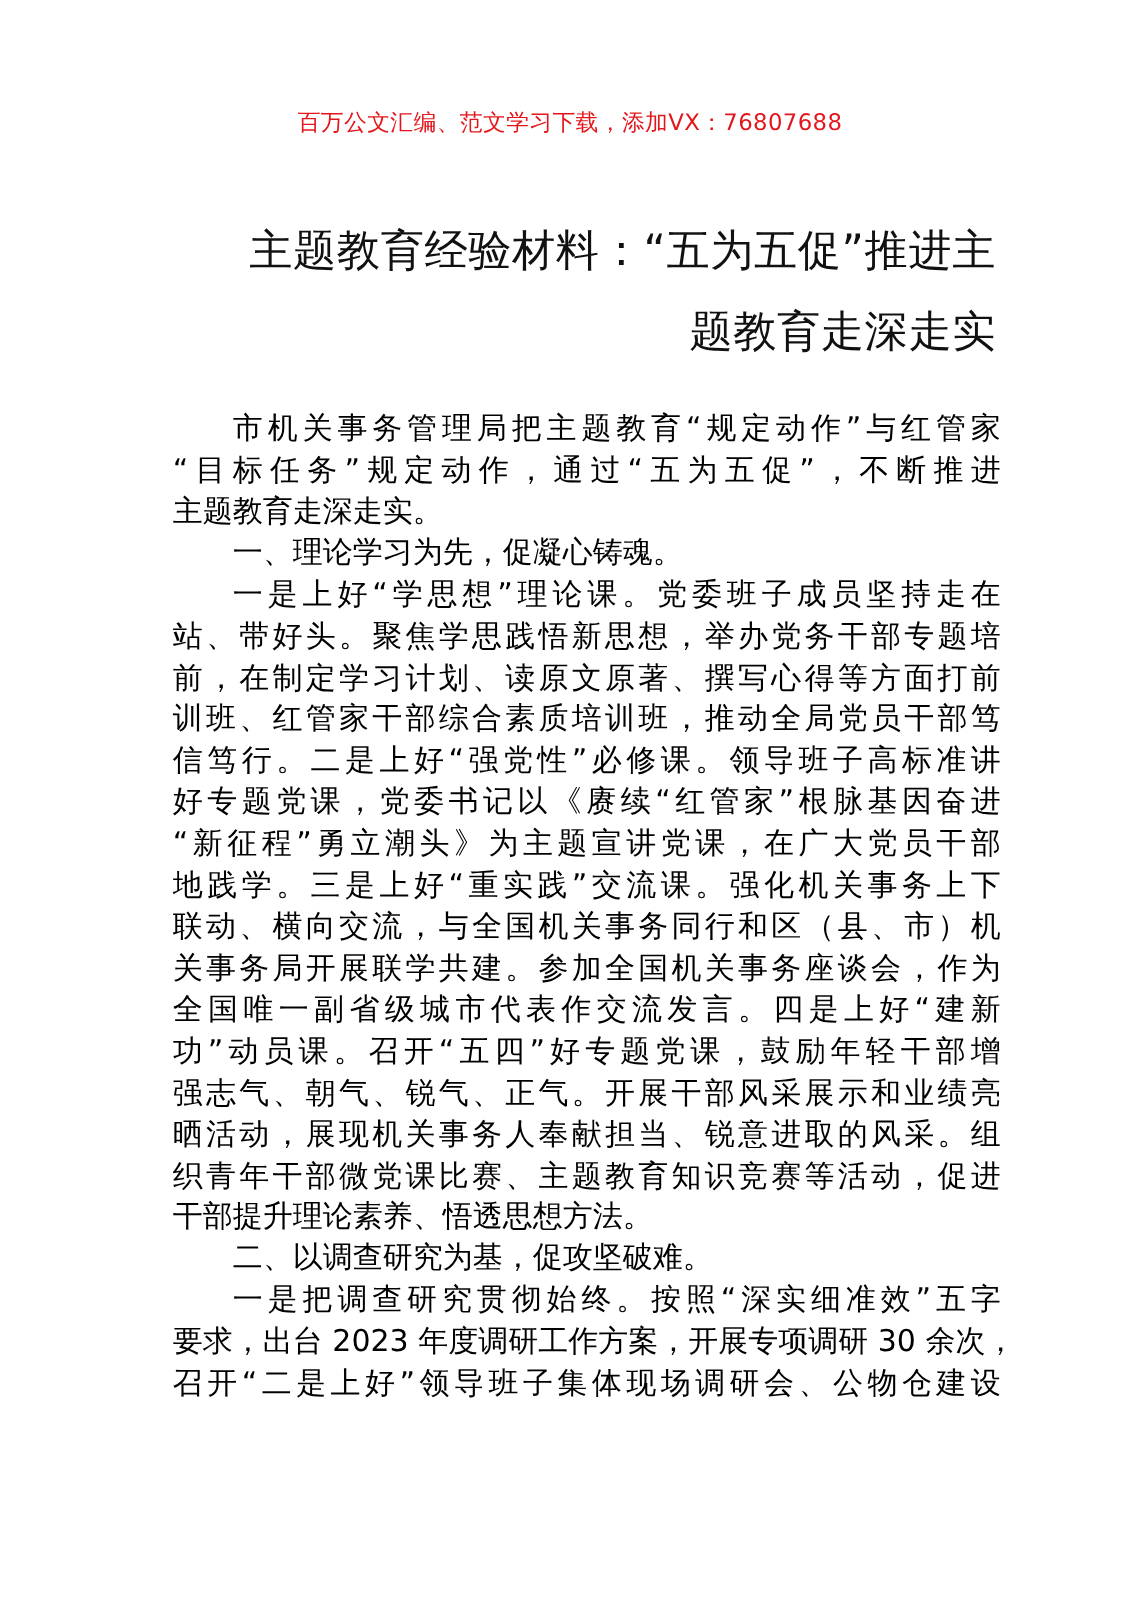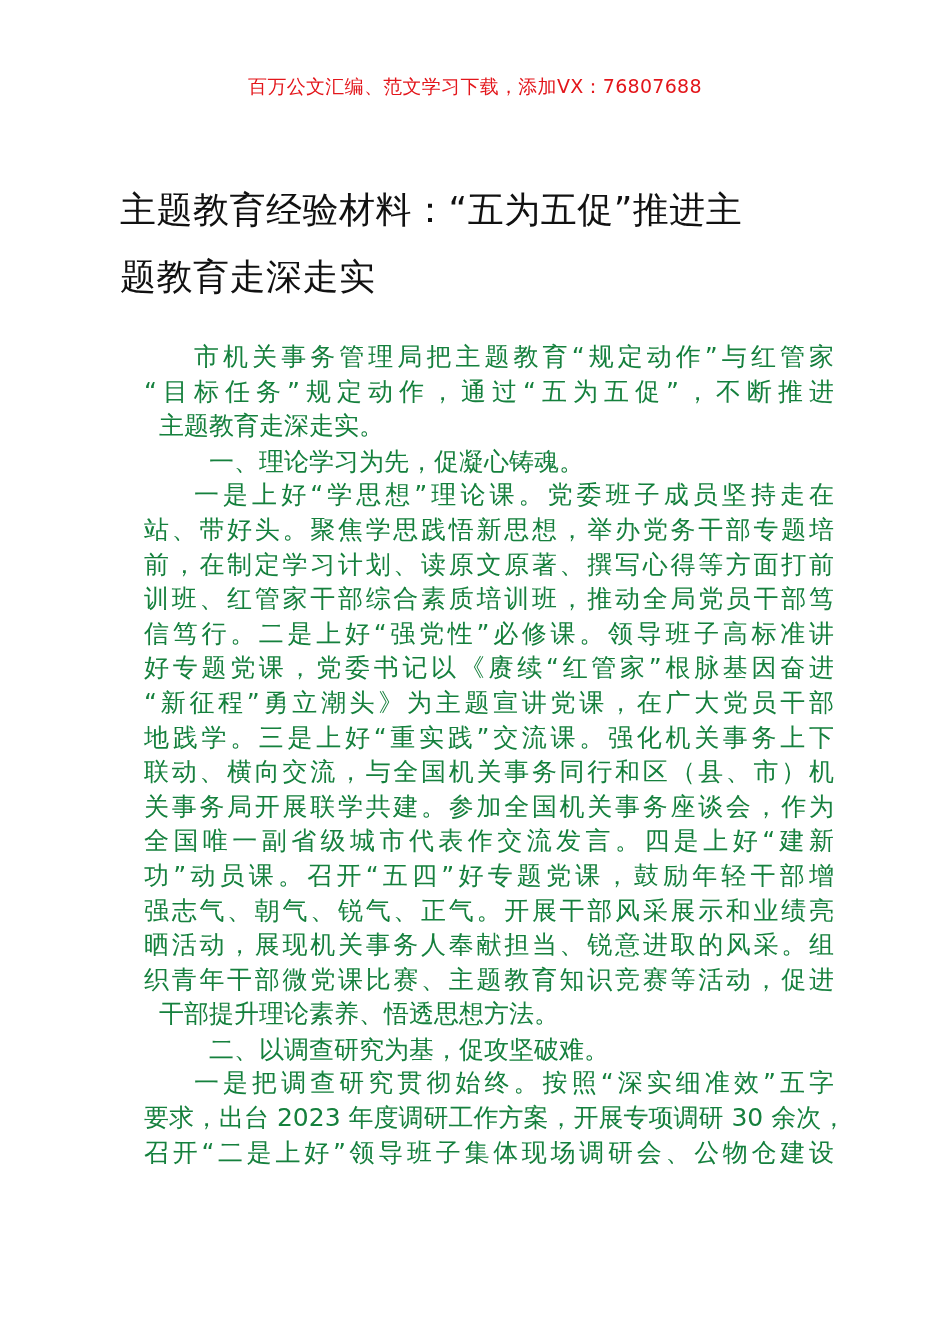--- a/index.html
+++ b/index.html
@@ -10,69 +10,68 @@
   body {
     width: 950px;
     height: 1344px;
     position: relative;
     overflow: hidden;
     font-family: "DejaVu Sans", "Liberation Sans", sans-serif;
     color: #111111;
   }
   .header-banner {
     position: absolute;
-    top: 72px;
+    top: 88px;
     left: 0;
     width: 950px;
     text-align: center;
     font-size: 19px;
     line-height: 28px;
     color: #e3161b;
     letter-spacing: 0.3px;
   }
   .doc-title {
     position: absolute;
     top: 176px;
     left: 120px;
     width: 710px;
-    text-align: left;
+    text-align: right;
     font-size: 36px;
     line-height: 67px;
     color: #111111;
     letter-spacing: 0.5px;
   }
   .doc-title .title-line {
     display: block;
     white-space: nowrap;
   }
   .doc-body {
     position: absolute;
     top: 340px;
     left: 144px;
     width: 690px;
     font-size: 25px;
     line-height: 34.6px;
-    color: #15803d;
+    color: #000000;
   }
   .doc-body .line {
     display: block;
     white-space: nowrap;
     text-align: justify;
     text-align-last: justify;
     height: 34.6px;
   }
   .doc-body .line.indent {
     padding-left: 50px;
   }
   .doc-body .line.last {
     text-align-last: left;
-    margin-left: 15px;
   }
   .doc-body .line.heading {
-    font-family: Liberation Sans, sans-serif;
+    font-family: Liberation Serif, serif;
   }
 </style>
 </head>
 <body>
 
 <div class="header-banner">百万公文汇编、范文学习下载，添加VX：76807688</div>
 
 <div class="doc-title">
   <span class="title-line">主题教育经验材料：“五为五促”推进主</span>
   <span class="title-line">题教育走深走实</span>

